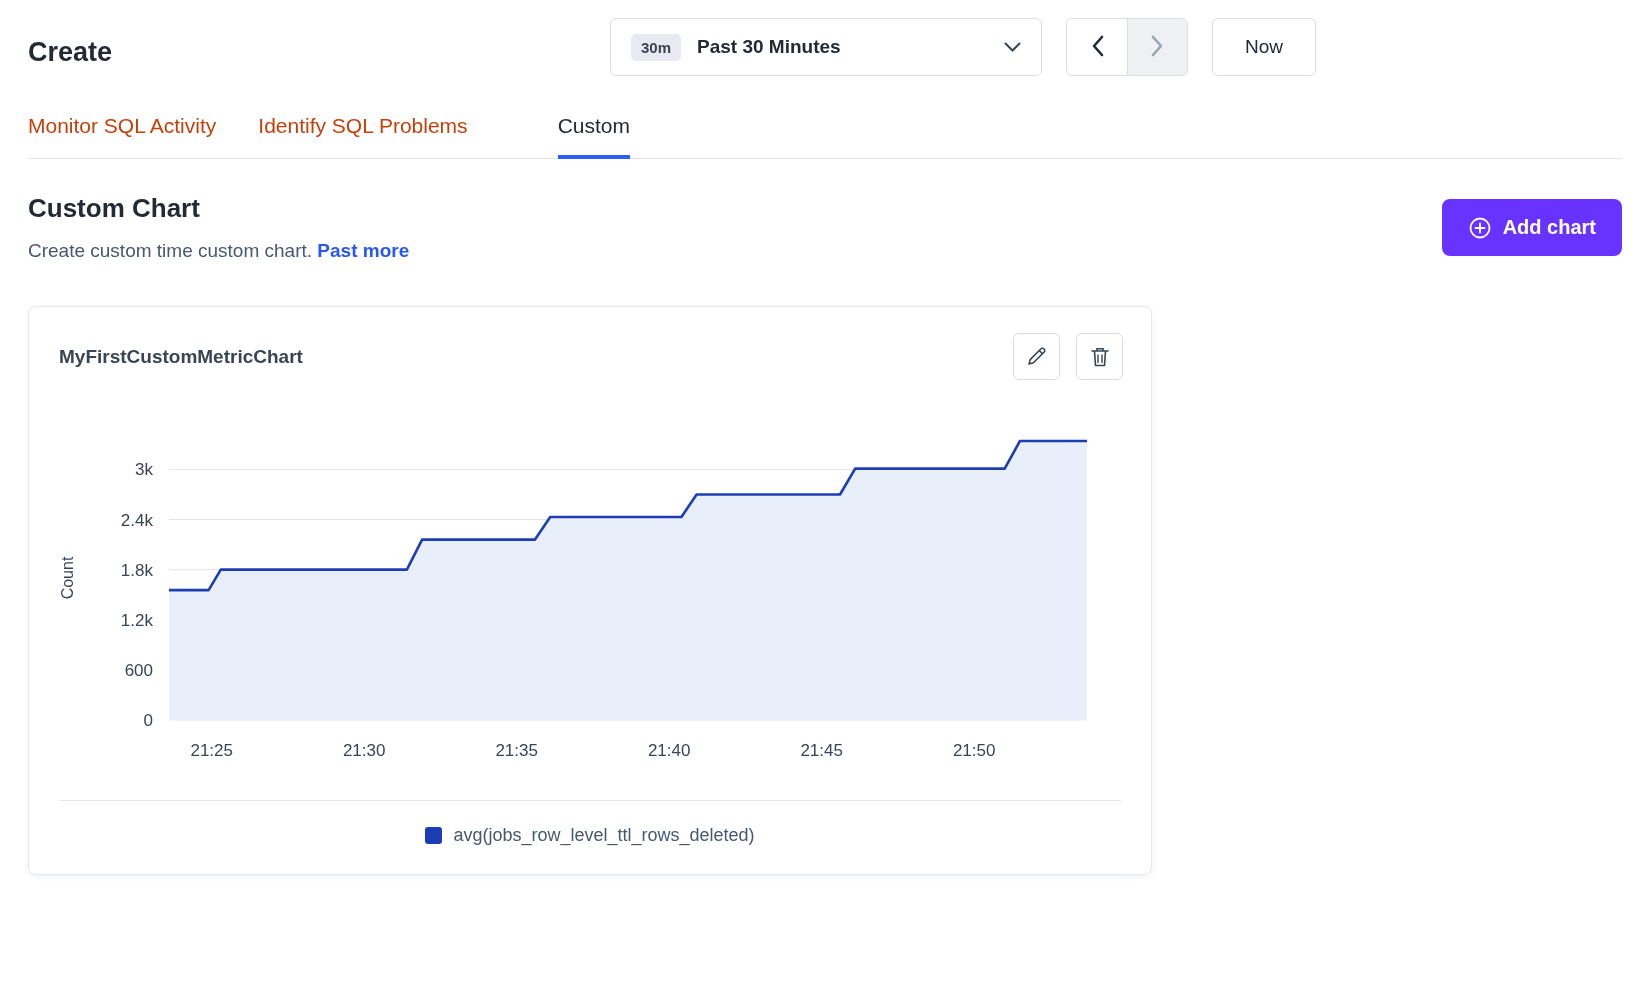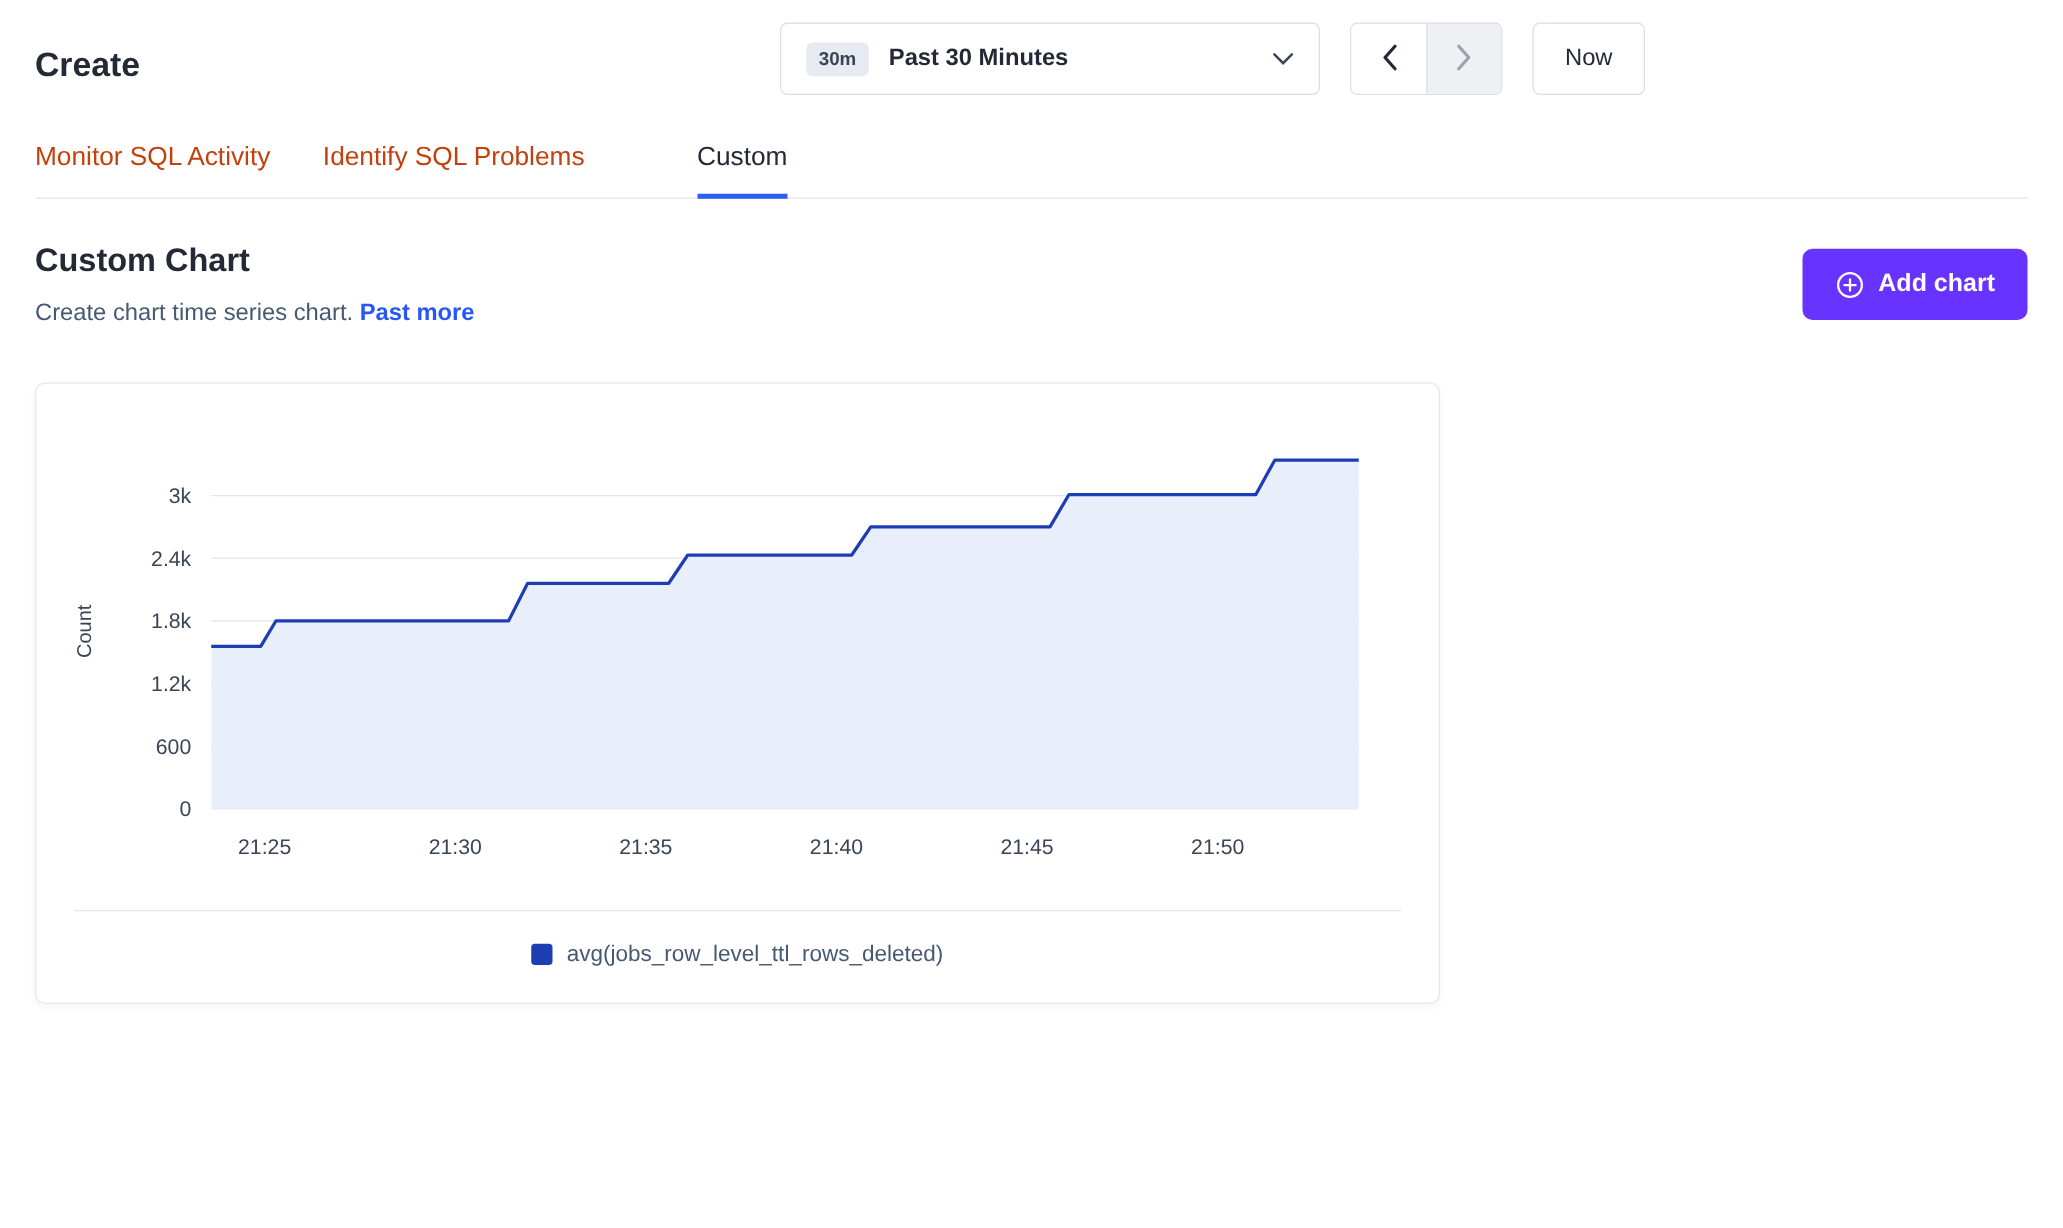--- a/index.html
+++ b/index.html
@@ -31,21 +31,21 @@
   .arrow-group {
     display: flex; height: 58px; border: 1px solid #d9dde4;
     border-radius: 6px; overflow: hidden; background: #fff;
   }
   .arrow-btn {
     width: 60px; border: none; background: #fff; cursor: pointer;
     display: flex; align-items: center; justify-content: center;
   }
   .arrow-btn.disabled { background: #eef0f3; cursor: default; border-left: 1px solid #d9dde4; }
   .now-btn {
-    width: 90px; height: 58px; background: #fff; border: 1px solid #d9dde4;
+    width: 104px; height: 58px; background: #fff; border: 1px solid #d9dde4;
     border-radius: 6px; font-size: 19px; color: #242a35; cursor: pointer;
     font-family: inherit; font-weight: 500;
   }
 
   
   .tabs { display: flex; gap: 42px; margin-top: 30px; border-bottom: 1px solid #e2e5ea; }
   .tab {
     font-size: 21px; color: #c2410c; padding: 8px 0 17px;
     border-bottom: 4px solid transparent; margin-bottom: -1px; cursor: pointer;
   }
@@ -125,36 +125,59 @@
   <nav class="tabs">
     <div class="tab">Monitor SQL Activity</div>
     <div class="tab">Identify SQL Problems</div>
     <div class="tab active">Custom</div>
   </nav>
 
   <section class="section-head">
     <div>
       <h2 class="section-title">Custom Chart</h2>
       <p class="section-desc">
-        <span>Create chart time series chart.</span>
+        <span>Create custom time custom chart.</span>
         <a class="learn-more">Past more</a>
       </p>
     </div>
     <button class="add-chart">
       <span style="display:flex;">
         <svg width="24" height="24" viewBox="0 0 24 24">
             <circle cx="12" cy="12" r="9.5" stroke="#fff" stroke-width="1.8" fill="none"></circle>
             <path d="M12 7.5v9M7.5 12h9" stroke="#fff" stroke-width="1.8" stroke-linecap="round"></path>
           </svg>
       </span>
       <span>Add chart</span>
     </button>
   </section>
 
   <div class="card">
+    <div class="card-head">
+      <h3 class="card-title">MyFirstCustomMetricChart</h3>
+      <div class="card-actions">
+        <button class="icon-btn">
+          <span style="display:flex;">
+            <svg width="21" height="21" viewBox="0 0 21 21">
+                <path d="M3 18l1.2-4.4L15 2.8a1.9 1.9 0 0 1 2.7 0l.5.5a1.9 1.9 0 0 1 0 2.7L7.4 16.8 3 18z" fill="none" stroke="#394455" stroke-width="1.6" stroke-linejoin="round"></path>
+                <path d="M13.3 4.6l3.1 3.1" stroke="#394455" stroke-width="1.6"></path>
+              </svg>
+          </span>
+        </button>
+        <button class="icon-btn">
+          <span style="display:flex;">
+            <svg width="20" height="22" viewBox="0 0 20 22">
+                <path d="M2 5h16" stroke="#394455" stroke-width="1.6" stroke-linecap="round"></path>
+                <path d="M7 5V2.8h6V5" stroke="#394455" stroke-width="1.6" fill="none"></path>
+                <path d="M4.5 5l1 14.5h9l1-14.5" stroke="#394455" stroke-width="1.6" fill="none" stroke-linejoin="round"></path>
+                <path d="M8 9v7.5M12 9v7.5" stroke="#394455" stroke-width="1.4" stroke-linecap="round"></path>
+              </svg>
+          </span>
+        </button>
+      </div>
+    </div>
 
     <div class="chart-area">
       <svg id="chart-svg" width="1086" height="352">
           <line x1="122" y1="300" x2="1040" y2="300" stroke="#e2e5eb" stroke-width="1"></line>
           <line x1="122" y1="249.88235294117646" x2="1040" y2="249.88235294117646" stroke="#e2e5eb" stroke-width="1"></line>
           <line x1="122" y1="199.76470588235293" x2="1040" y2="199.76470588235293" stroke="#e2e5eb" stroke-width="1"></line>
           <line x1="122" y1="149.64705882352942" x2="1040" y2="149.64705882352942" stroke="#e2e5eb" stroke-width="1"></line>
           <line x1="122" y1="99.52941176470586" x2="1040" y2="99.52941176470586" stroke="#e2e5eb" stroke-width="1"></line>
           <line x1="122" y1="49.41176470588235" x2="1040" y2="49.41176470588235" stroke="#e2e5eb" stroke-width="1"></line>
           <text x="106" y="306" text-anchor="end" font-size="17" fill="#394455">0</text>

